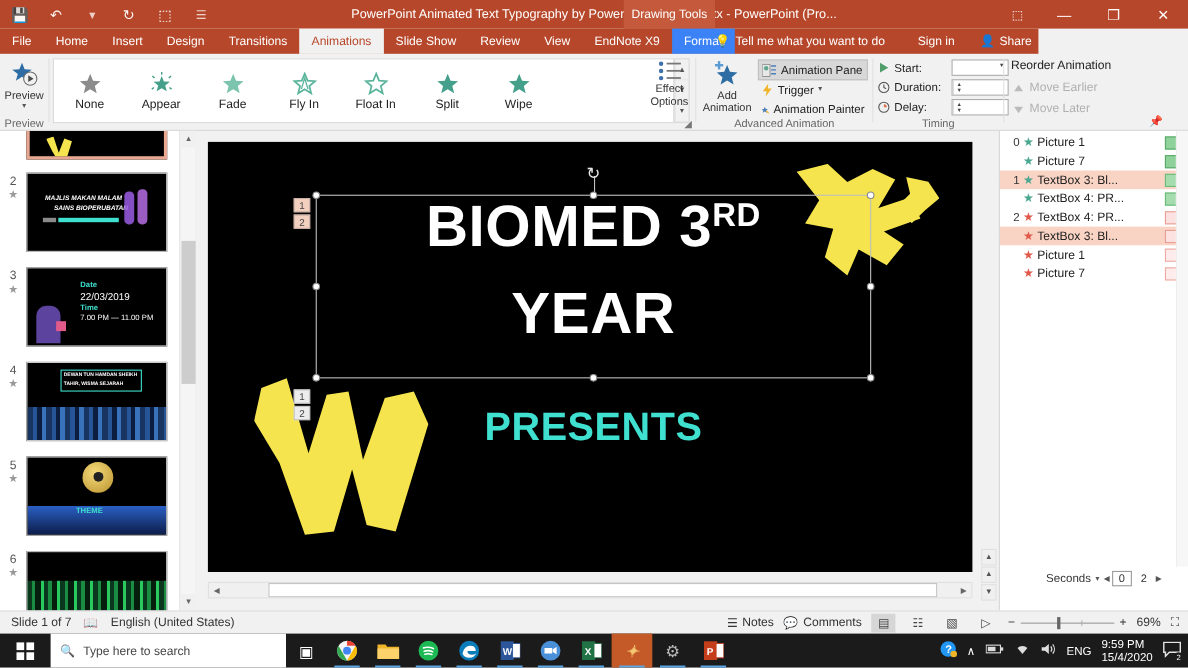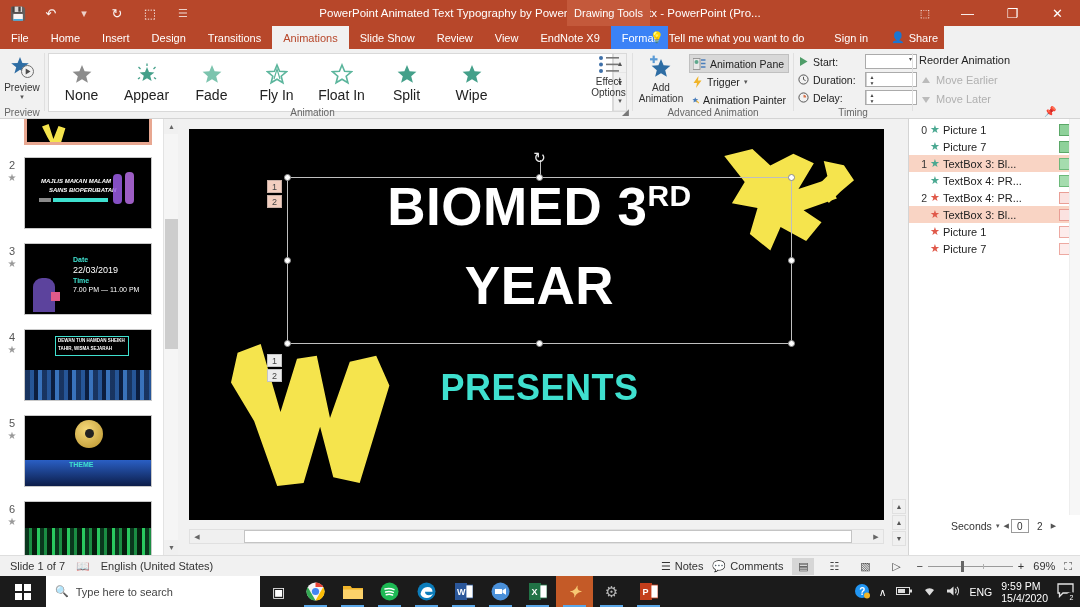--- a/index.html
+++ b/index.html
@@ -87,21 +87,21 @@
   .anim-group { left: 45px; width: 585px; }
   .gallery {
     position: absolute; top: 4px; left: 3px; width: 565px; height: 59px;
     background: #fff; border: 1px solid #d9d9d9; display: flex;
   }
   .gal-item {
     width: 65px; height: 57px; display: flex; flex-direction: column;
     align-items: center; justify-content: center; gap: 2px;
   }
   .gal-item.selected { background: #c6c6c6; }
-  .gal-label { font-size: 14px; color: #222; }
+  .gal-label { font-size: 11px; color: #222; }
   .gal-scroll {
     position: absolute; top: 4px; left: 568px; width: 14px; height: 59px;
     background: #f1f1f1; border: 1px solid #d9d9d9; display: flex; flex-direction: column;
   }
   .gal-scroll div {
     flex: 1; display: flex; align-items: center; justify-content: center;
     font-size: 7px; color: #555; border-bottom: 1px solid #e6e6e6;
   }
 
   
@@ -458,21 +458,20 @@
               <path d="M11 2 L13.6 8.3 L20.4 8.8 L15.2 13.2 L16.9 19.8 L11 16.2 L5.1 19.8 L6.8 13.2 L1.6 8.8 L8.4 8.3 Z" fill="#44a08a"></path>
             </svg>
           <span class="gal-label">Wipe</span>
         </div>
       </div>
       <div class="gal-scroll">
         <div>▲</div>
         <div>▼</div>
         <div>▾</div>
       </div>
-      <div class="rgroup-label" style="left:-25px;width:585px;">Animation</div>
     </div>
 
     <div class="rgroup eff-group">
       <div class="eff-btn">
         <svg width="22" height="20" viewBox="0 0 22 20">
           <circle cx="3" cy="3" r="2" fill="#3e6fa8"></circle>
             <rect x="8" y="2" width="13" height="1.6" fill="#777"></rect>
           <circle cx="3" cy="9.5" r="2" fill="#3e6fa8"></circle>
             <rect x="8" y="8.6" width="13" height="1.6" fill="#777"></rect>
           <circle cx="3" cy="16" r="2" fill="#3e6fa8"></circle>

